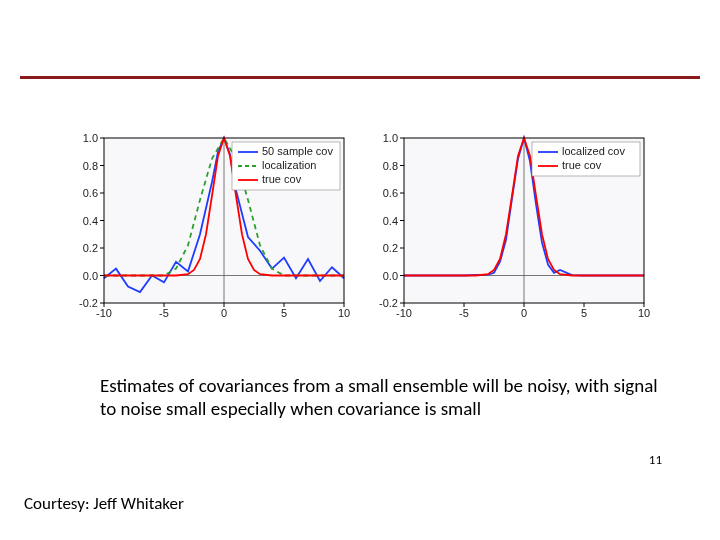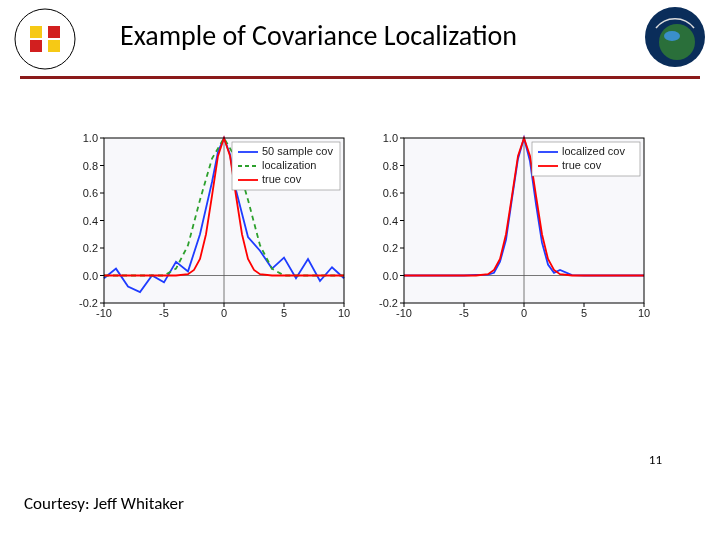--- a/index.html
+++ b/index.html
@@ -14,38 +14,20 @@
   svg.axes { position:absolute; left:0; top:0; }
   .body-text { position:absolute; left:100px; top:375px; width:560px; font-size:19px; line-height:1.2; }
   .pagenum { position:absolute; right:58px; top:452px; font-size:13px; }
   .courtesy { position:absolute; left:24px; bottom:26px; font-size:17px;text-align:center; }
   .tick-label { font: 11px sans-serif; fill:#222; }
 </style>
 </head>
 <body>
 
 <div class="slide">
-  <div class="header">
-    <div class="logo-left">
-      <svg width="62" height="62" viewBox="0 0 62 62">
-        <circle cx="31" cy="31" r="30" fill="#fff" stroke="#000" stroke-width="1"></circle>
-        <path d="M16 18 h12 v12 h-12z M34 18 h12 v12 h-12z M16 32 h12 v12 h-12z M34 32 h12 v12 h-12z" fill="#d21f1f"></path>
-        <path d="M16 18 h12 v12 h-12z M34 32 h12 v12 h-12z" fill="#f6c915"></path>
-      </svg>
-    </div>
-    <div class="title">Example of Covariance Localization</div>
-    <div class="logo-right">
-      <svg width="62" height="62" viewBox="0 0 62 62">
-        <circle cx="31" cy="31" r="30" fill="#0a2d5a"></circle>
-        <circle cx="33" cy="36" r="18" fill="#2a6f3a"></circle>
-        <ellipse cx="28" cy="30" rx="8" ry="5" fill="#3a8fc9"></ellipse>
-        <path d="M12 22 a24 24 0 0 1 38 0" fill="none" stroke="#ddd" stroke-width="1.5"></path>
-      </svg>
-    </div>
-  </div>
 
   <div class="hr"></div>
 
   <div class="charts">
     <div class="plot-box">
         <svg class="axes" width="280" height="195">
           <rect x="34" y="8" width="240" height="165" fill="#f8f8fb"></rect>
           <line x1="34" x2="274" y1="145.5" y2="145.5" stroke="#555" stroke-width="0.8"></line>
           <line x1="154" x2="154" y1="8" y2="173" stroke="#555" stroke-width="0.8"></line>
           <line x1="34" x2="34" y1="173" y2="177" stroke="#000"></line>
@@ -119,15 +101,16 @@
           <rect x="34" y="8" width="240" height="165" fill="none" stroke="#000" stroke-width="1"></rect>
           <rect x="162" y="12" width="108" height="34" fill="#fff" stroke="#888" stroke-width="0.6"></rect>
           <line x1="168" x2="188" y1="22" y2="22" stroke="#1f3cff" stroke-width="1.8"></line>
           <text x="192" y="25" class="tick-label">localized cov</text>
           <line x1="168" x2="188" y1="36" y2="36" stroke="#ff0000" stroke-width="1.8"></line>
           <text x="192" y="39" class="tick-label">true cov</text>
         </svg>
       </div>
   </div>
 
+  <div class="body-text">Estimates of covariances from a small ensemble will be noisy, with signal to noise small especially when covariance is small</div>
   <div class="pagenum">11</div>
   <div class="courtesy">Courtesy: Jeff Whitaker</div>
 </div>
 
 </body></html>

